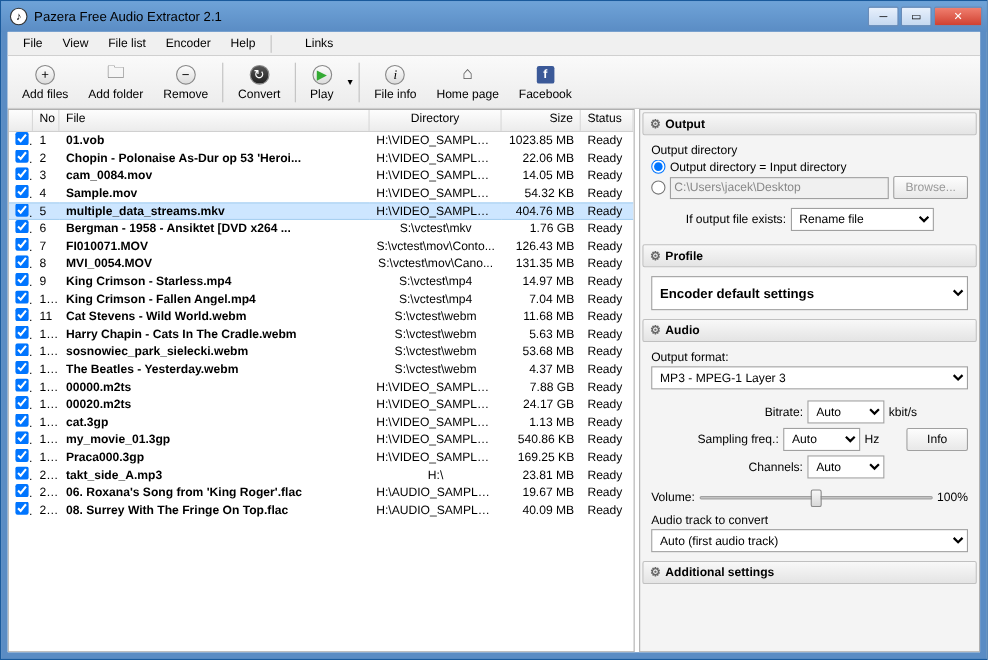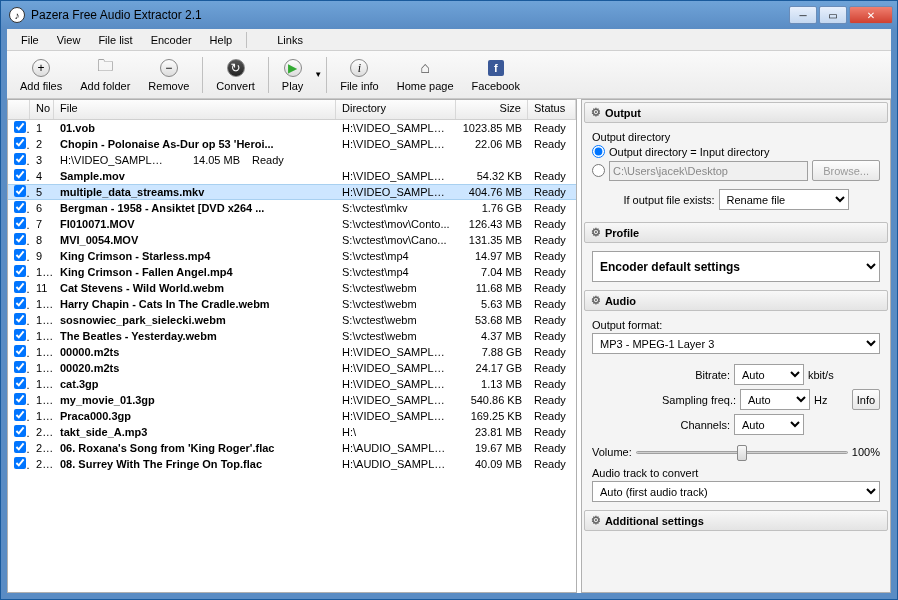--- a/index.html
+++ b/index.html
@@ -21,21 +21,21 @@
 .tsep { width: 1px; height: 36px; background: #c0c0c0; margin: 0 4px; }
 .dropdown-arrow { font-size: 8px; margin-left: 2px; }
 .play-wrap { display: flex; align-items: center; }
 .main { flex: 1; display: flex; margin: 0 6px 6px 6px; overflow: hidden; }
 .filelist { flex: 1; border: 1px solid #b0b0b0; background: #fff; display: flex; flex-direction: column; overflow: hidden; }
 .fl-header { display: flex; background: linear-gradient(#fdfdfd, #ececec); border-bottom: 1px solid #d0d0d0; height: 20px; }
 .fl-header > div { padding: 2px 6px; border-right: 1px solid #d8d8d8; white-space: nowrap; overflow: hidden; }
 .col-chk { width: 22px; }
 .col-no { width: 24px; }
 .col-file { flex: 1; }
-.col-dir { width: 120px; }
+.col-dir { width: 120px; text-align: center; }
 .col-size { width: 72px; text-align: right; }
 .col-status { width: 48px; }
 .fl-body { flex: 1; overflow-y: auto; }
 .fl-row { display: flex; height: 16px; align-items: center; border-bottom: 1px solid transparent; }
 .fl-row > div { padding: 0 6px; white-space: nowrap; overflow: hidden; text-overflow: ellipsis; }
 .fl-row.selected { background: #cde6ff; }
 .fl-row.selected > div { border-top: 1px solid #a8d0f0; border-bottom: 1px solid #a8d0f0; height: 16px; line-height: 14px; }
 .fl-row .col-file { font-weight: bold; }
 .fl-row input[type=checkbox] { width: 12px; height: 12px; }
 .rightpanel { width: 310px; margin-left: 4px; border: 1px solid #b0b0b0; background: #f4f4f4; overflow-y: auto; padding: 0 2px; }
@@ -159,20 +159,21 @@
             <div class="col-chk"><input type="checkbox" checked="" style=""></div>
             <div class="col-no">2</div>
             <div class="col-file">Chopin - Polonaise As-Dur op 53 'Heroi...</div>
             <div class="col-dir">H:\VIDEO_SAMPLES\...</div>
             <div class="col-size">22.06 MB</div>
             <div class="col-status">Ready</div>
           </div>
           <div class="fl-row">
             <div class="col-chk"><input type="checkbox" checked="" style=""></div>
             <div class="col-no">3</div>
+            <div class="col-file">cam_0084.mov</div>
             <div class="col-dir">H:\VIDEO_SAMPLES\...</div>
             <div class="col-size">14.05 MB</div>
             <div class="col-status">Ready</div>
           </div>
           <div class="fl-row">
             <div class="col-chk"><input type="checkbox" checked="" style=""></div>
             <div class="col-no">4</div>
             <div class="col-file">Sample.mov</div>
             <div class="col-dir">H:\VIDEO_SAMPLES\...</div>
             <div class="col-size">54.32 KB</div>
@@ -373,21 +374,21 @@
         <div class="field-row right" style="margin-top:10px">
           <label>Bitrate:</label>
           <select style="width:70px"><option>Auto</option></select>
           <span style="width:34px">kbit/s</span>
           <span style="width:34px"></span>
         </div>
         <div class="field-row right">
           <label>Sampling freq.:</label>
           <select style="width:70px"><option>Auto</option></select>
           <span style="width:34px">Hz</span>
-          <button class="btn" style="width:28px;padding:2px 0">Info</button>
+          <button class="btn" style="width:56px;padding:2px 0">Info</button>
         </div>
         <div class="field-row right">
           <label>Channels:</label>
           <select style="width:70px"><option>Auto</option></select>
           <span style="width:34px"></span>
             <span style="width:34px"></span>
         </div>
 
         <div class="field-row" style="margin-top:8px">
           <label>Volume:</label>

